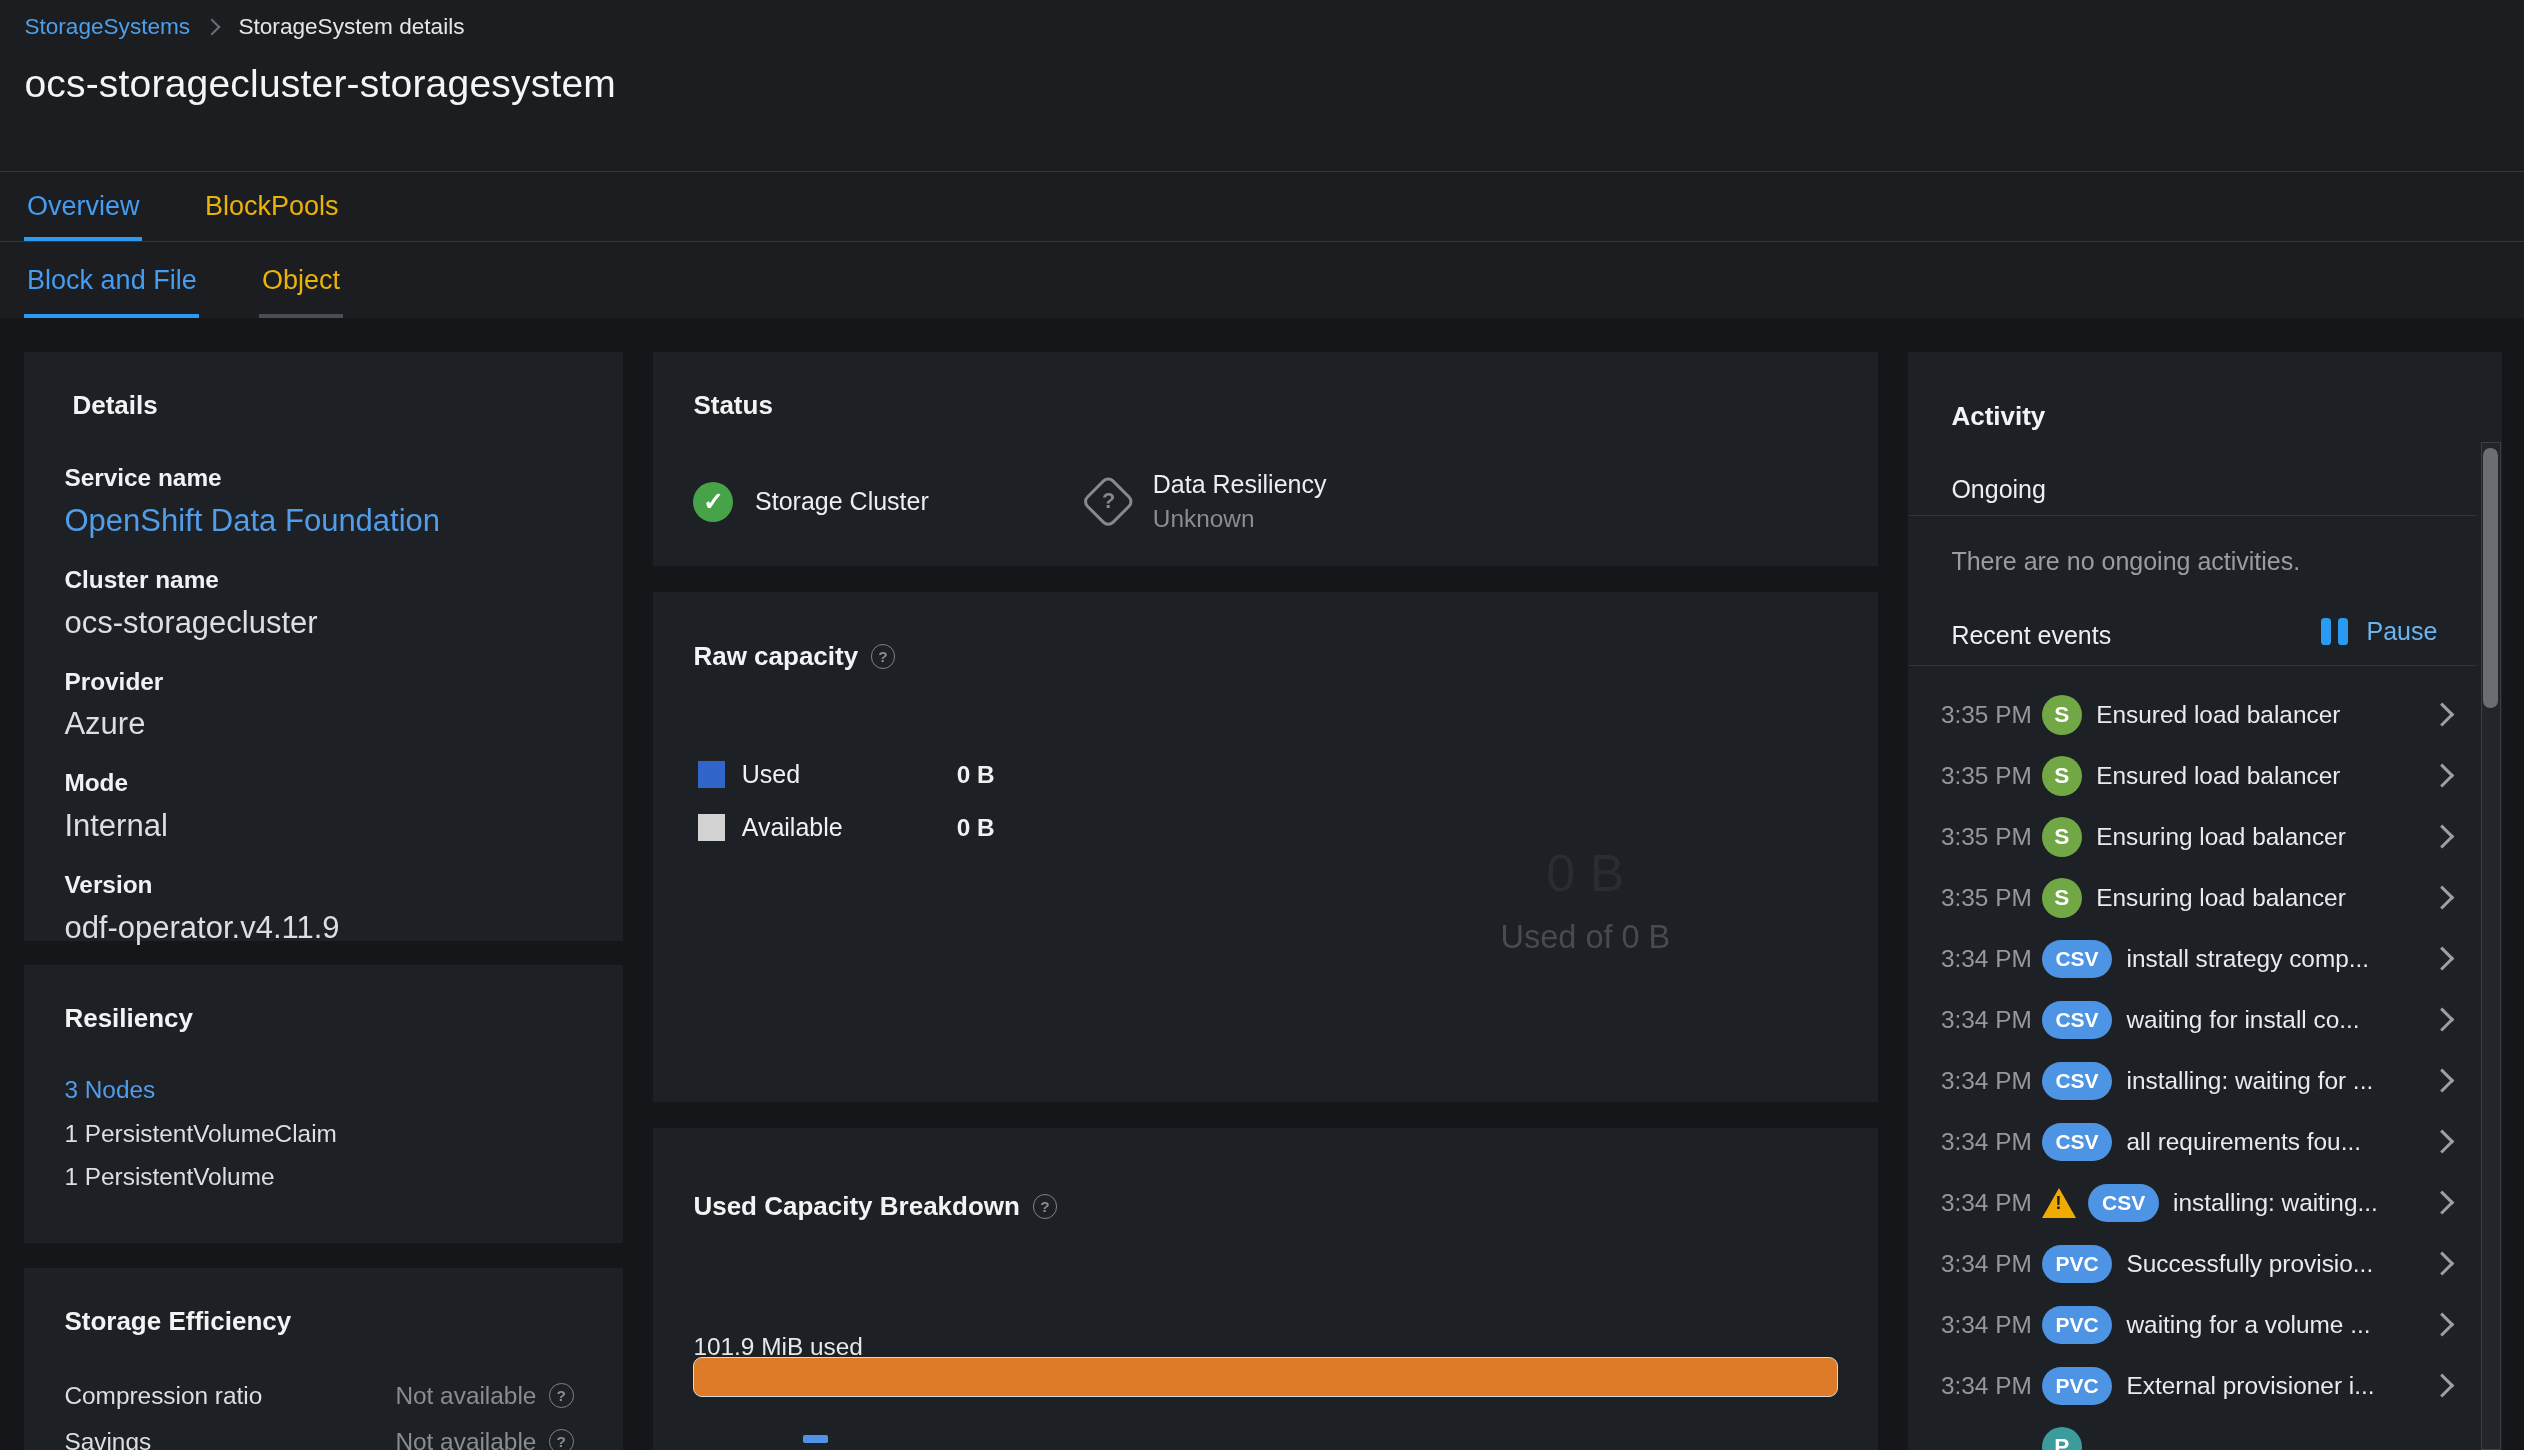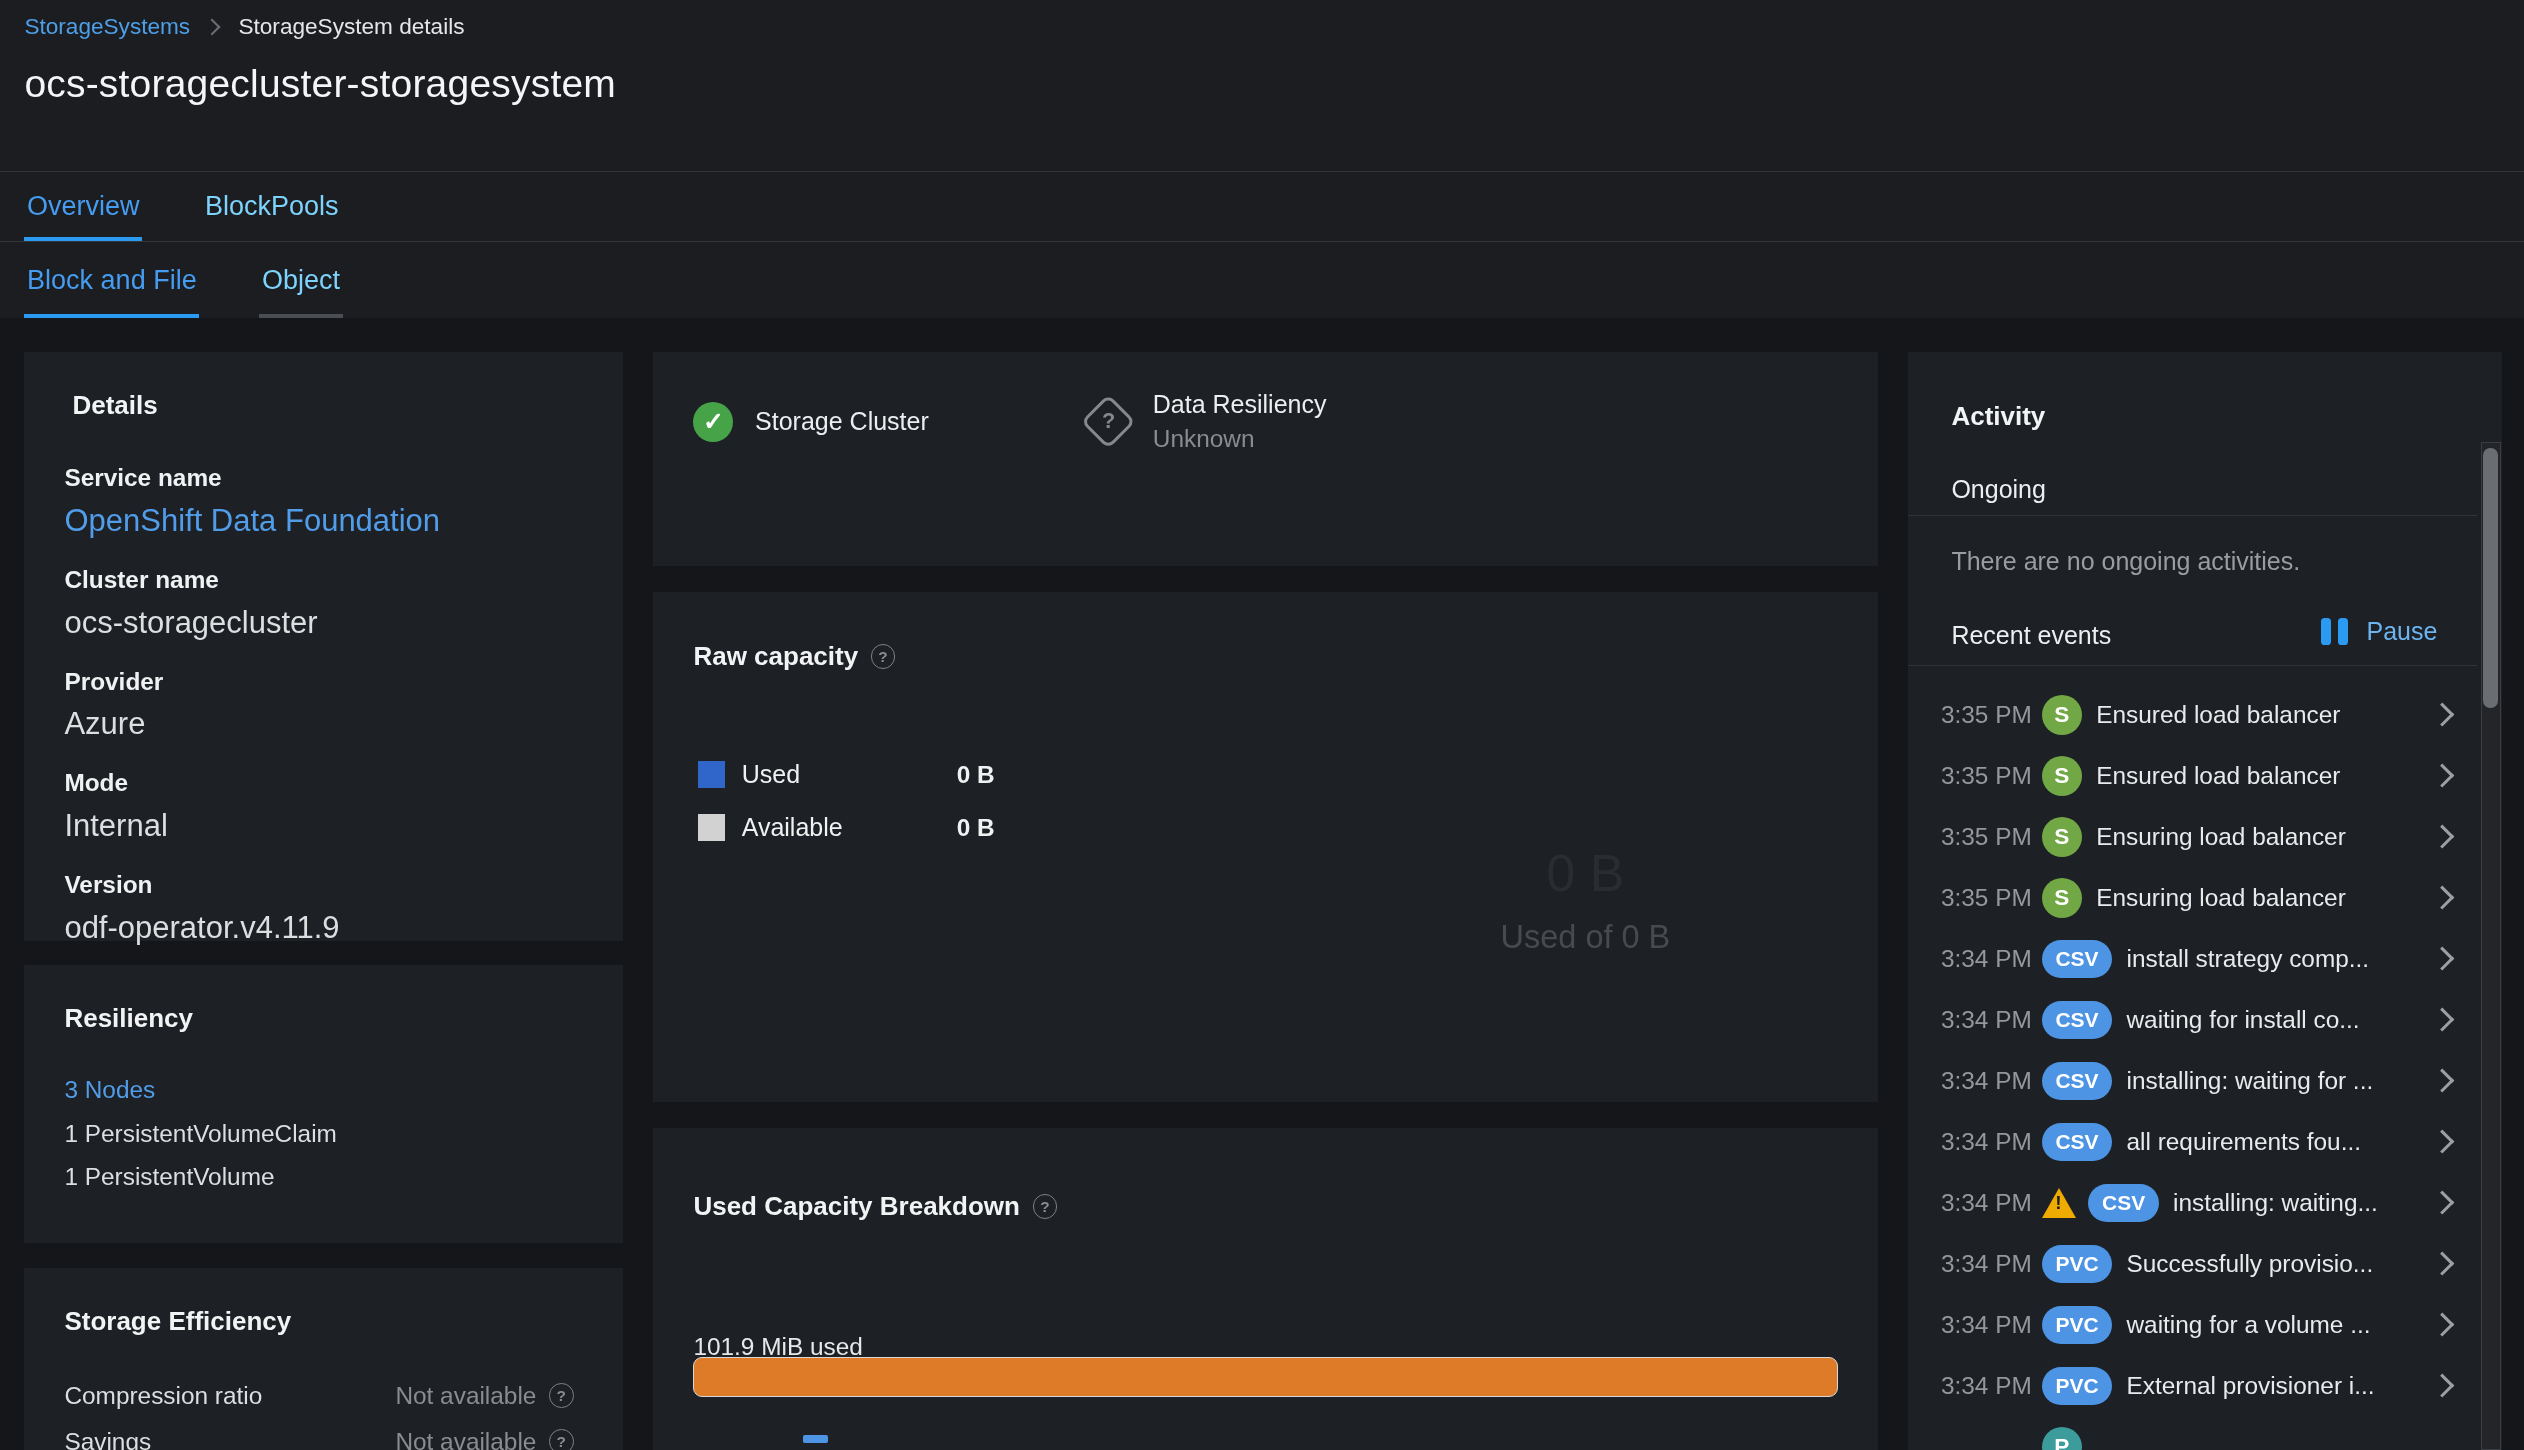--- a/index.html
+++ b/index.html
@@ -14,21 +14,21 @@
   .breadcrumb{display:flex;align-items:center;font-size:22.6px;}
   .breadcrumb a{color:#4d9fe8;text-decoration:none;cursor:pointer;}
   .crumb-sep{display:inline-block;width:10px;height:10px;border-top:2.7px solid #6a6e73;
     border-right:2.7px solid #6a6e73;transform:rotate(45deg);margin:0 20px 0 16.3px;}
   .breadcrumb .current{color:#e4e6e8;}
   h1.page-title{margin:21.7px 0 0 0;font-size:39px;font-weight:500;color:#f4f5f6;letter-spacing:0.2px;}
   
   .tabs-strip{background:#1b1d21;padding-left:24.4px;display:flex;box-sizing:border-box;}
   .tabs-strip.primary{height:70px;border-bottom:0.9px solid #33363a;}
   .tabs-strip.secondary{height:76px;}
-  .tab{font-size:27px;color:#7dd3fc;margin-right:60px;display:flex;align-items:center;
+  .tab{font-size:27px;color:#eab308;margin-right:60px;display:flex;align-items:center;
     position:relative;padding:0 2.7px;cursor:pointer;}
   .tab.active{color:#459cf0;}
   .tab.active::after{content:"";position:absolute;left:0;right:0;bottom:0;height:4.5px;background:#2b9af3;}
   .tab.gray-underline::after{content:"";position:absolute;left:0;right:0;bottom:0;height:4.5px;background:#4a4d51;}
   
   .content{display:flex;gap:30px;padding:34px 22.6px 0 24.4px;box-sizing:border-box;height:1132px;}
   .col-left{width:599px;display:flex;flex-direction:column;gap:24.4px;flex:none;}
   .col-mid{width:1225px;display:flex;flex-direction:column;gap:26px;flex:none;}
   .col-right{width:594px;flex:none;}
   .card{background:#1d2024;box-sizing:border-box;}
@@ -202,20 +202,21 @@
           <span>Not available</span>
           <span class="help"></span>
         </span>
       </div>
     </div>
   </div>
 
   <div class="col-mid">
 
     <div class="card card-status">
+      <h2>Status</h2>
       <div class="status-row">
         <div class="status-item first">
           <span class="st-success"></span>
           <span class="label">Storage Cluster</span>
         </div>
         <div class="status-item">
           <span class="st-unknown"></span>
           <span>
             <div class="label">Data Resiliency</div>
             <div class="sub">Unknown</div>

